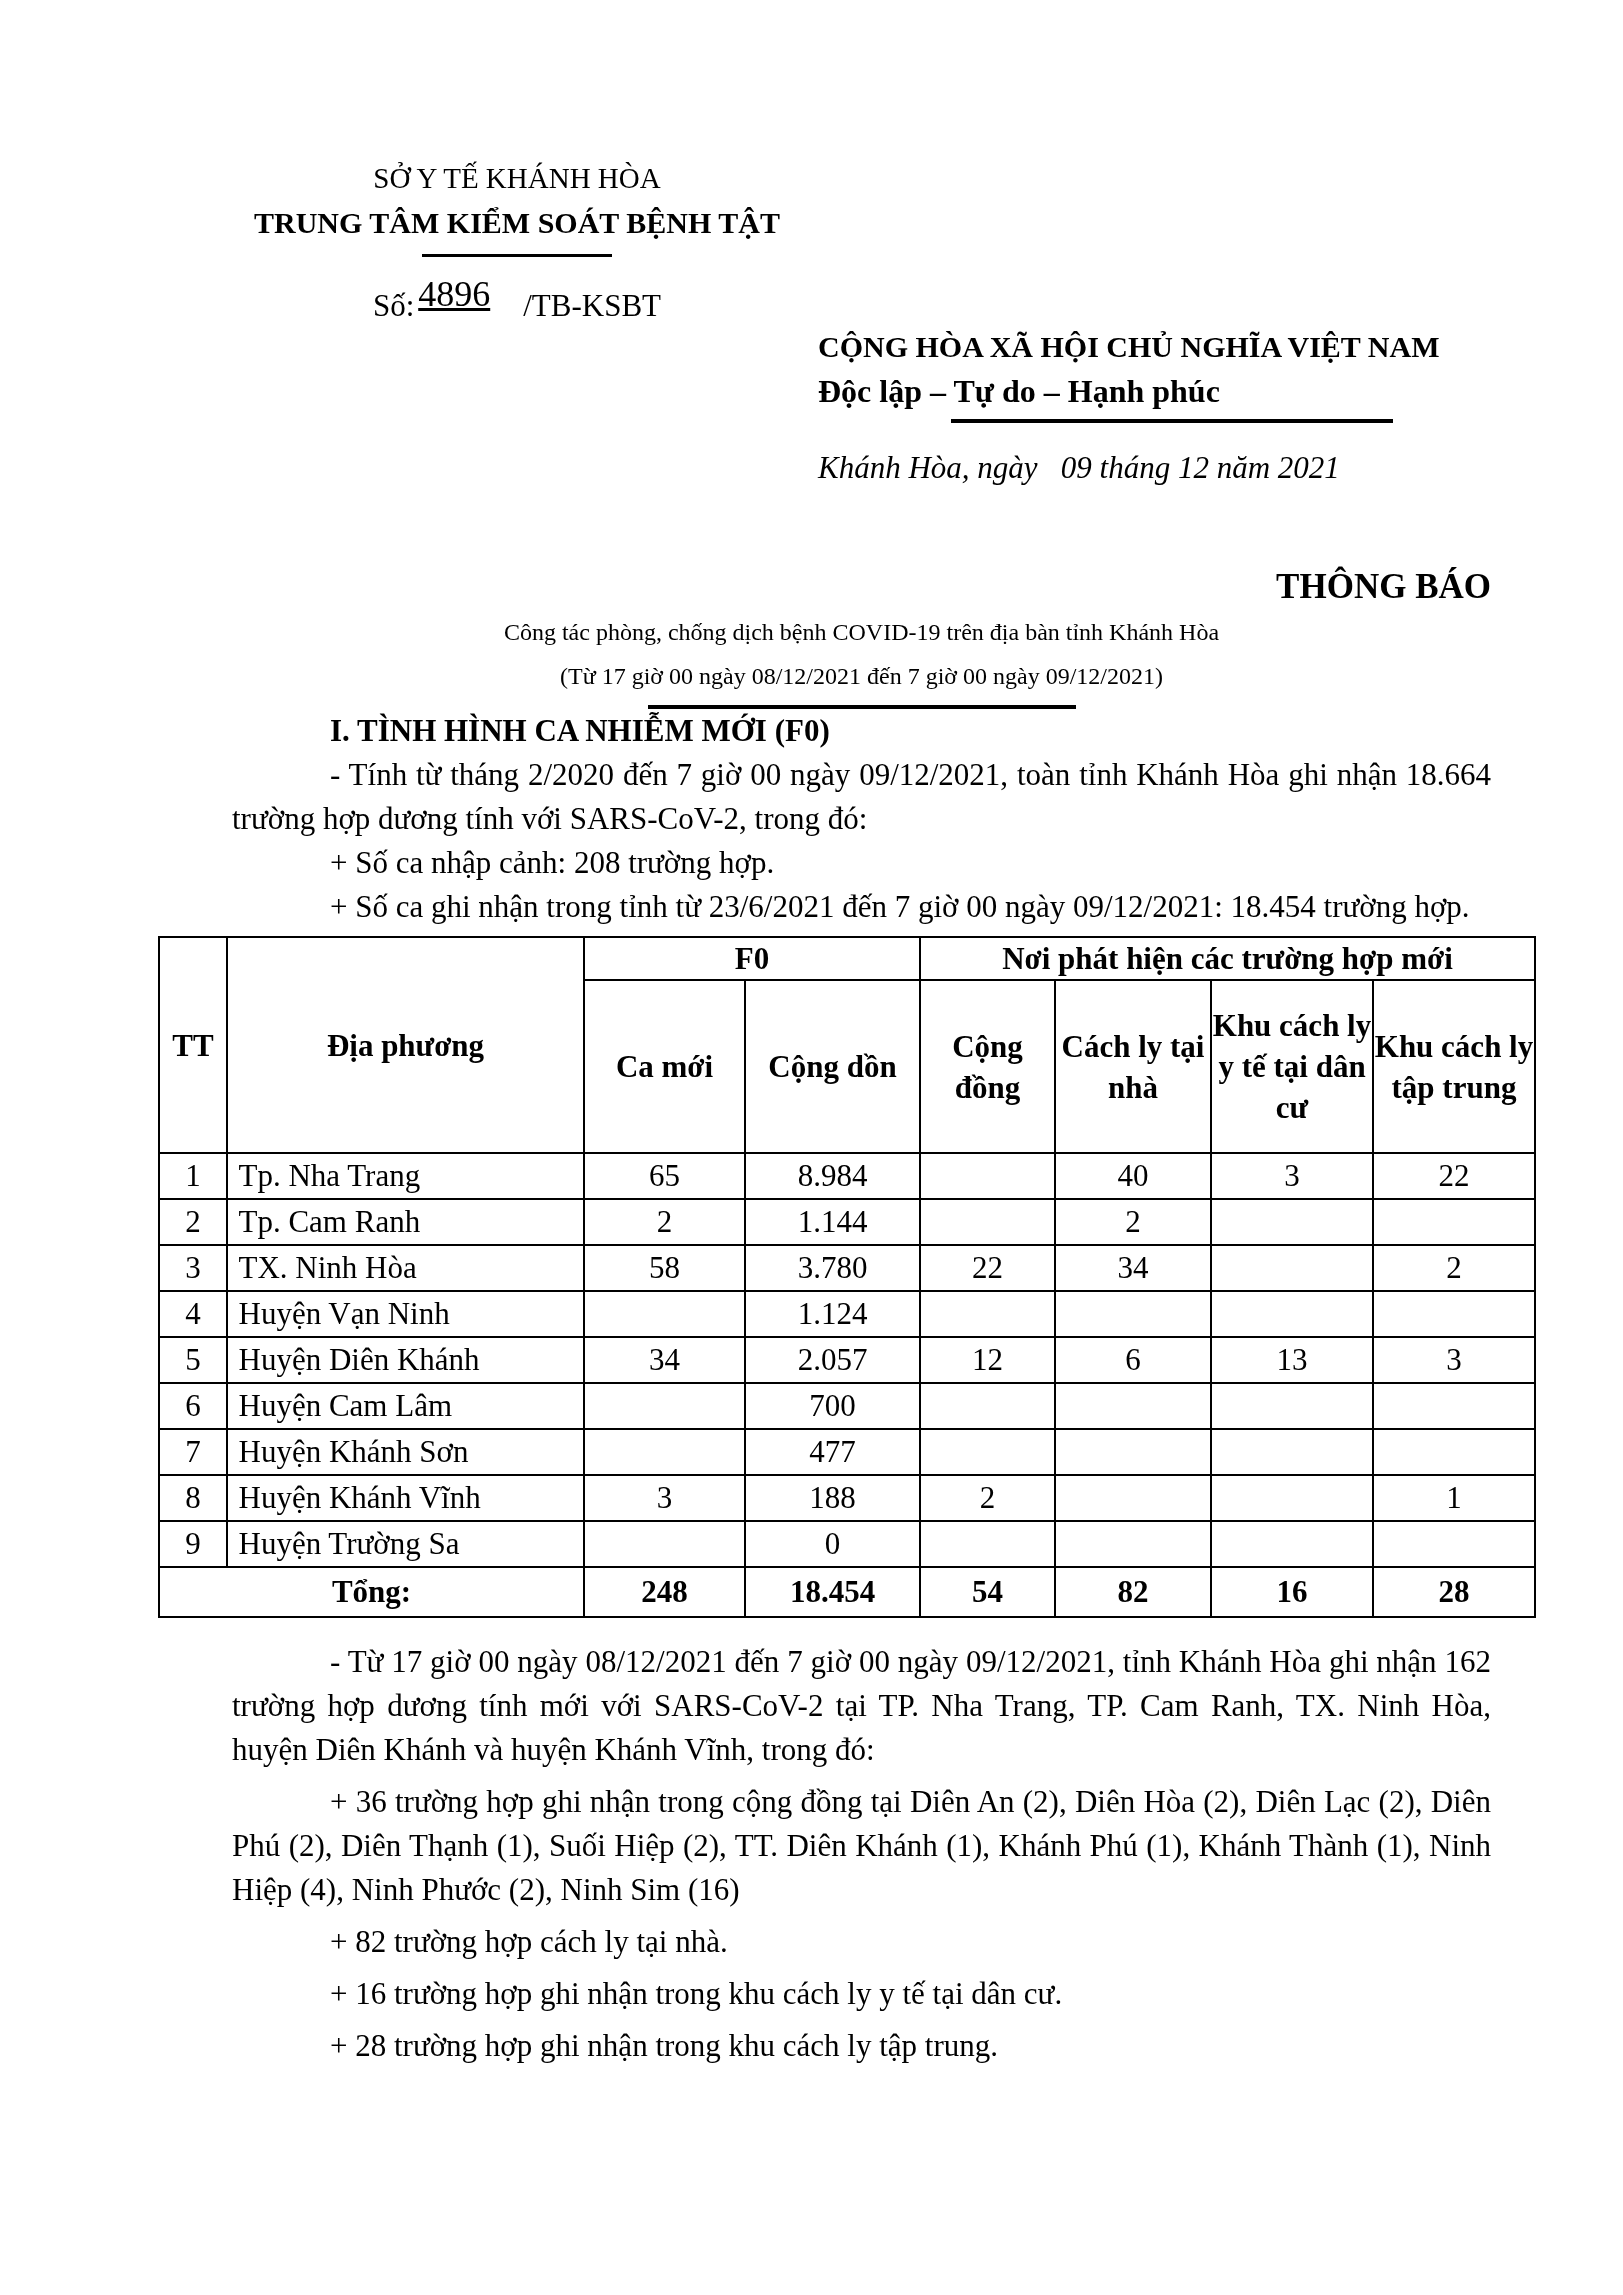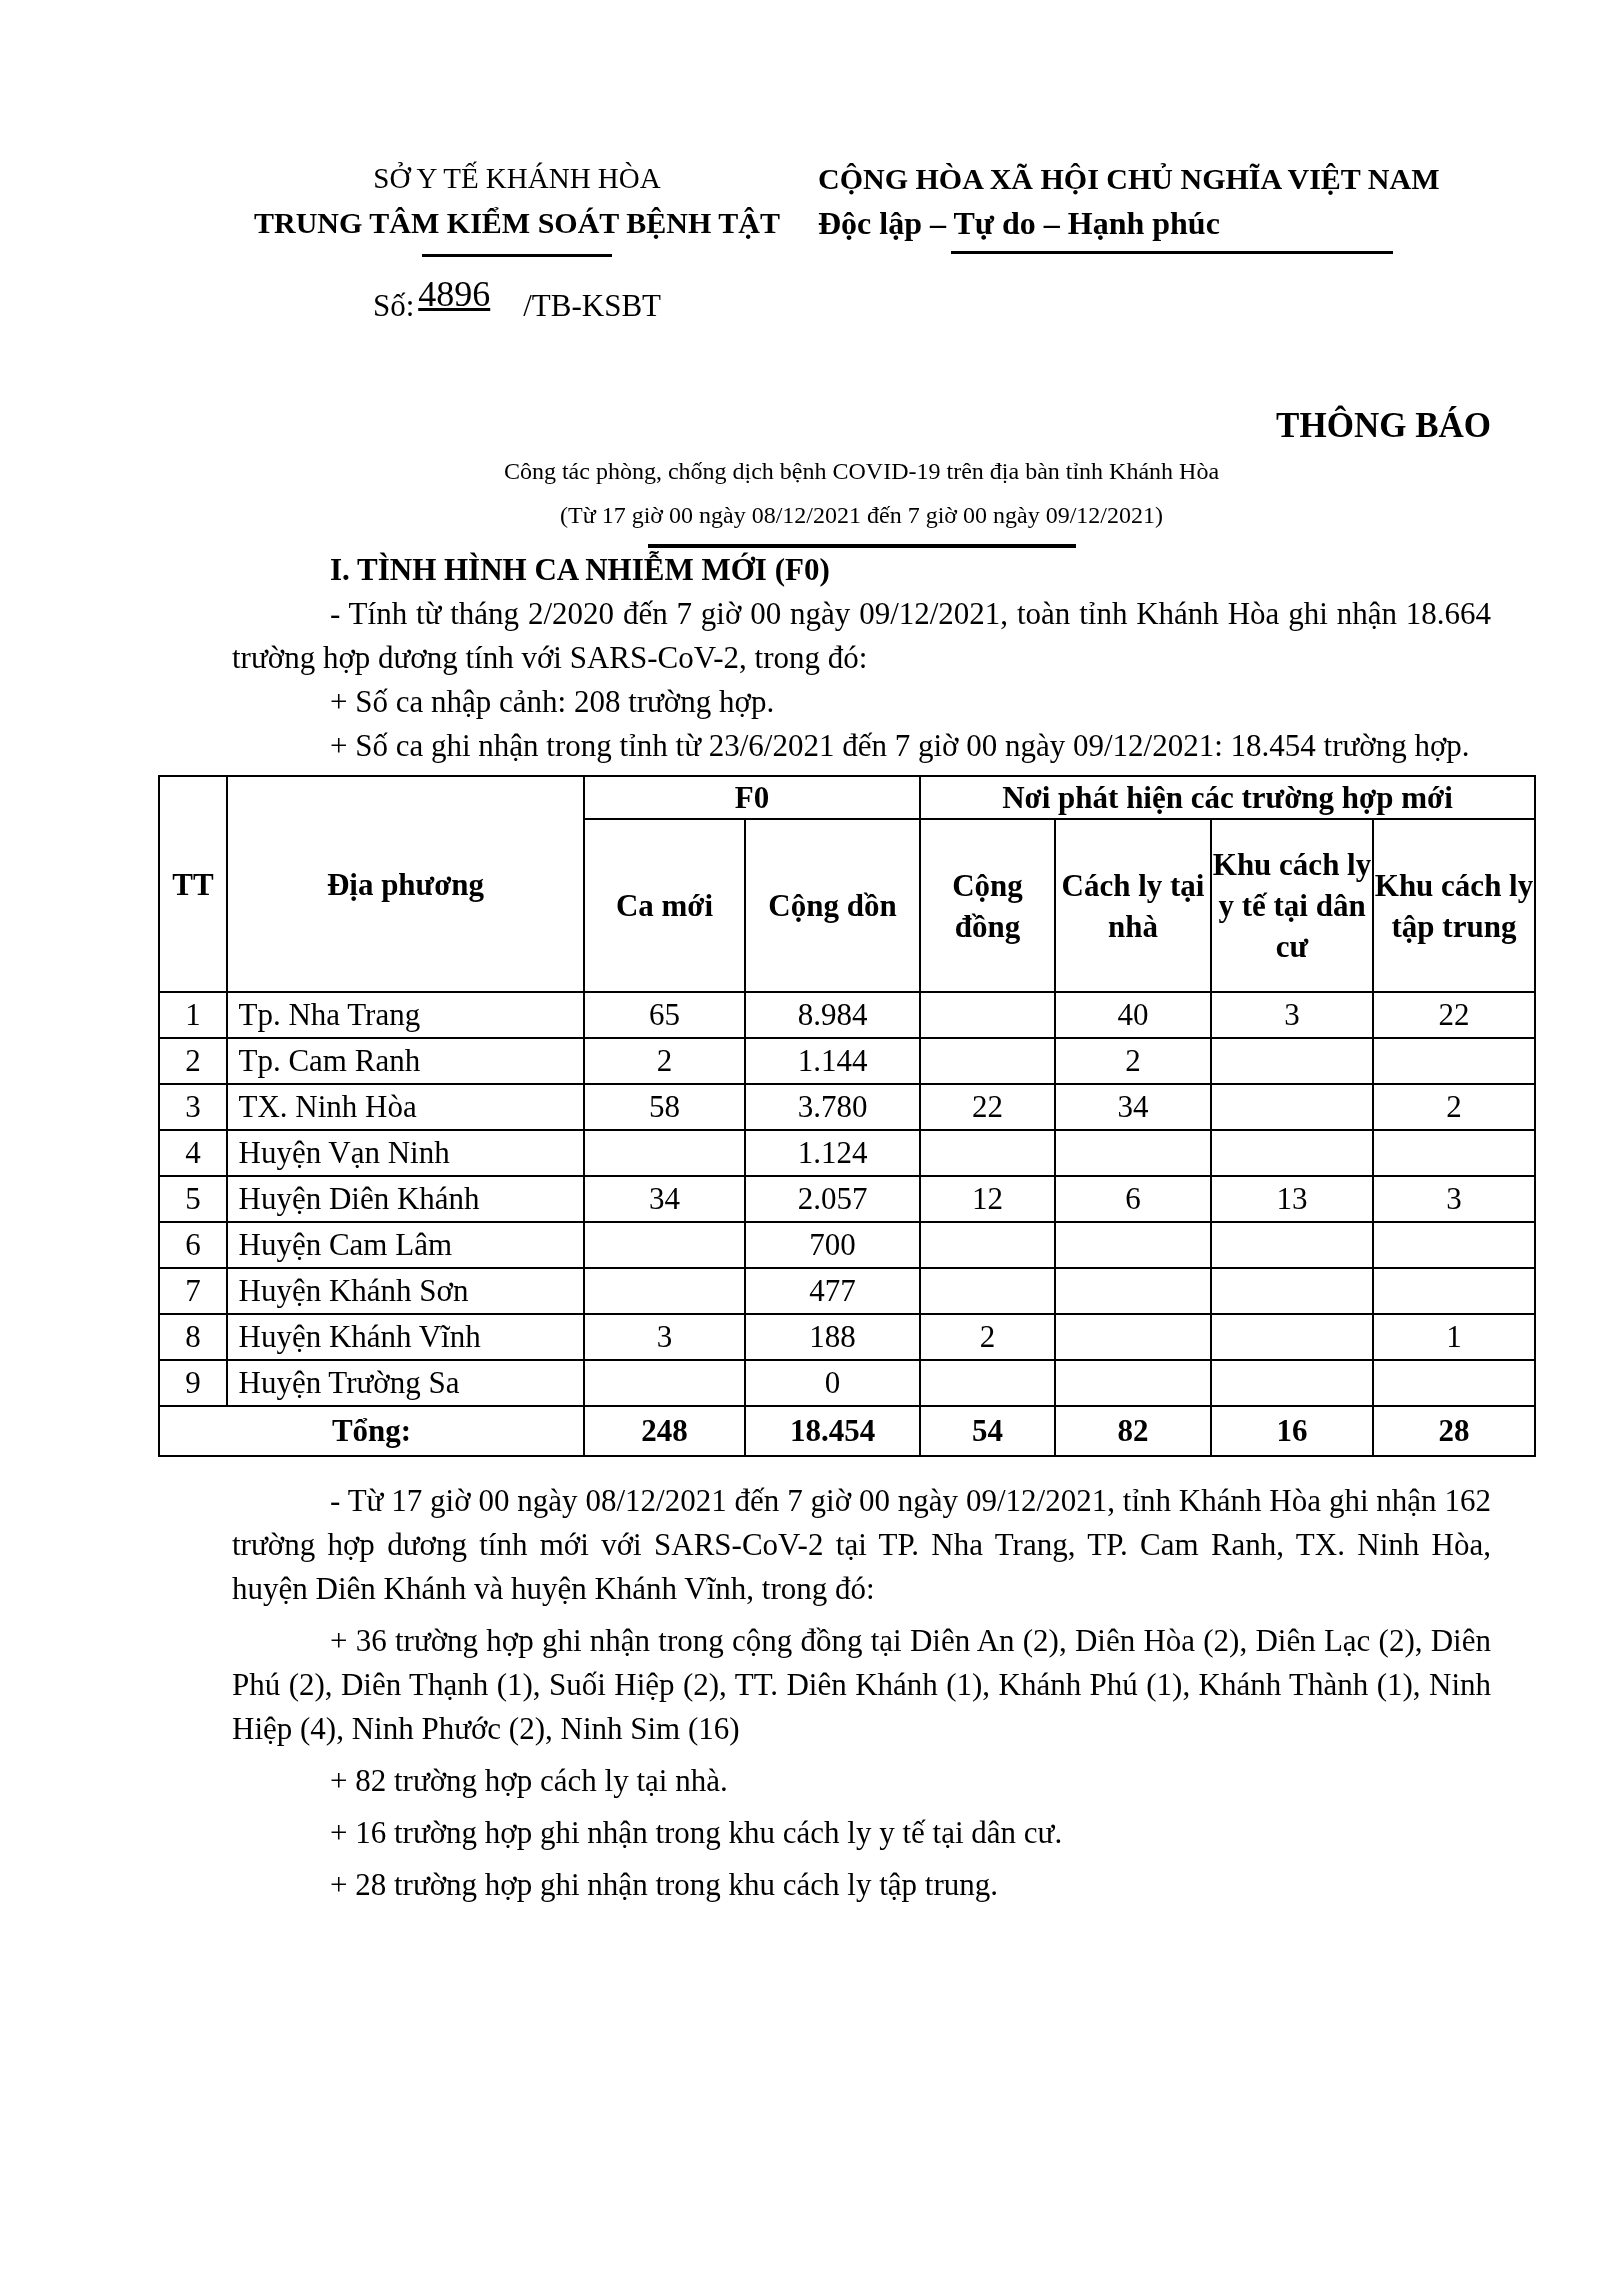--- a/index.html
+++ b/index.html
@@ -6,21 +6,21 @@
   html,body { margin:0; padding:0; background:#ffffff; }
   .page {
     position: relative;
     width: 1623px; height: 2295px;
     background: #ffffff;
     color: #000;
     font-family: "Liberation Serif", serif;
     overflow: hidden;
   }
   
-  .header { display: flex; padding-top: 157px; }
+  .header { display: flex; padding-top: 157px; flex-direction: column; }
   .org-block { width: 576px; margin-left: 229px; text-align: center; }
   .org-line1 { font-size: 29px; line-height: 43px; }
   .org-line2 { font-size: 30px; font-weight: bold; line-height: 46px; }
   .org-rule  { width: 190px; height: 3.3px; background: #000; margin: 7.9px auto 0; }
   .so-line   { margin-top: 26px; font-size: 31px; }
   .so-num    { font-size: 36px; position: relative; top: -9.8px; margin: 0 33px 0 3.9px; text-decoration: underline; }
   .national-block { width: 707px; margin: 0 98px 0 auto; text-align: left; }
   .nat-line1 { font-size: 30px; font-weight: bold; line-height: 43px; white-space: nowrap; }
   .nat-line2 { font-size: 32px; font-weight: bold; line-height: 46px; }
   .nat-rule  { width: 442px; height: 3.3px; background: #000; margin: 5.2px auto 0; }
@@ -73,20 +73,21 @@
     <div class="org-block">
       <div class="org-line1">SỞ Y TẾ KHÁNH HÒA</div>
       <div class="org-line2">TRUNG TÂM KIỂM SOÁT BỆNH TẬT</div>
       <div class="org-rule"></div>
       <div class="so-line"><span>Số:</span><span class="so-num">4896</span><span>/TB-KSBT</span></div>
     </div>
     <div class="national-block">
       <div class="nat-line1">CỘNG HÒA XÃ HỘI CHỦ NGHĨA VIỆT NAM</div>
       <div class="nat-line2">Độc lập – Tự do – Hạnh phúc</div>
       <div class="nat-rule"></div>
+      <div class="date-line">Khánh Hòa, ngày   09 tháng 12 năm 2021</div>
     </div>
   </div>
 
   <div class="title-block">
     <div class="title-main">THÔNG BÁO</div>
     <div class="title-sub">Công tác phòng, chống dịch bệnh COVID-19 trên địa bàn tỉnh Khánh Hòa</div>
     <div class="title-sub">(Từ 17 giờ 00 ngày 08/12/2021 đến 7 giờ 00 ngày 09/12/2021)</div>
     <div class="title-rule"></div>
   </div>
 

